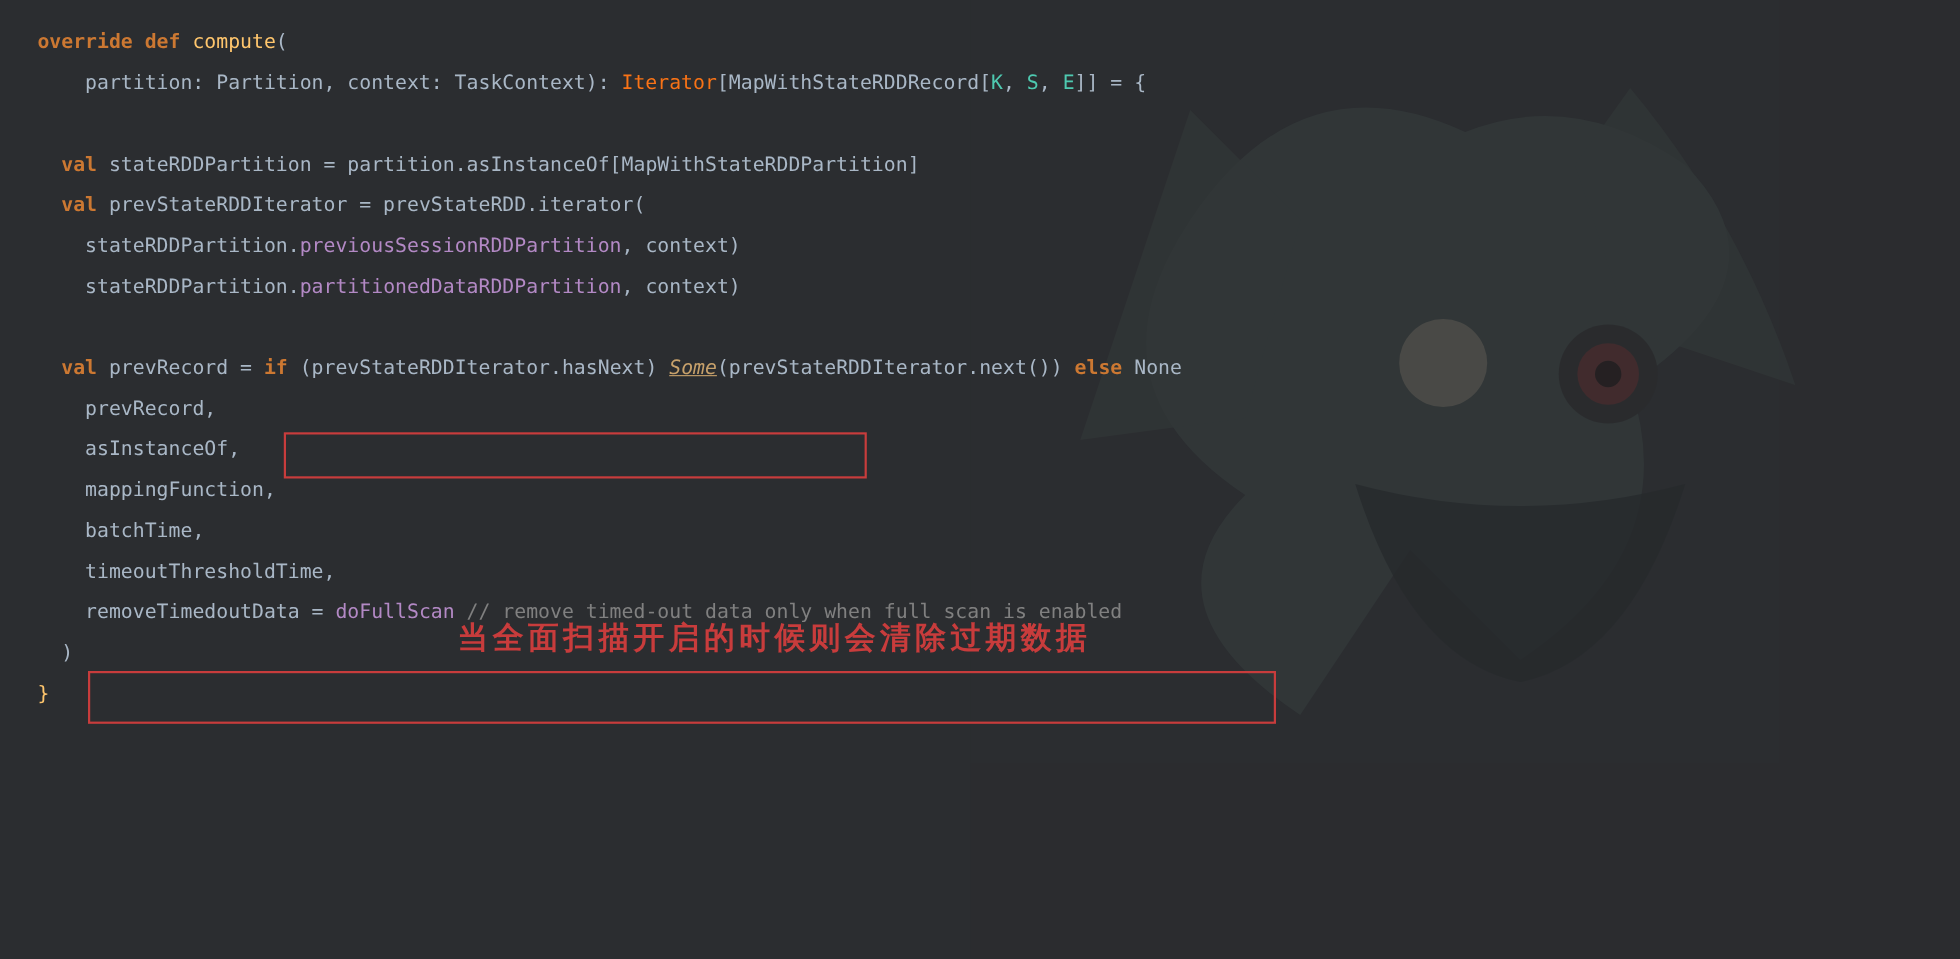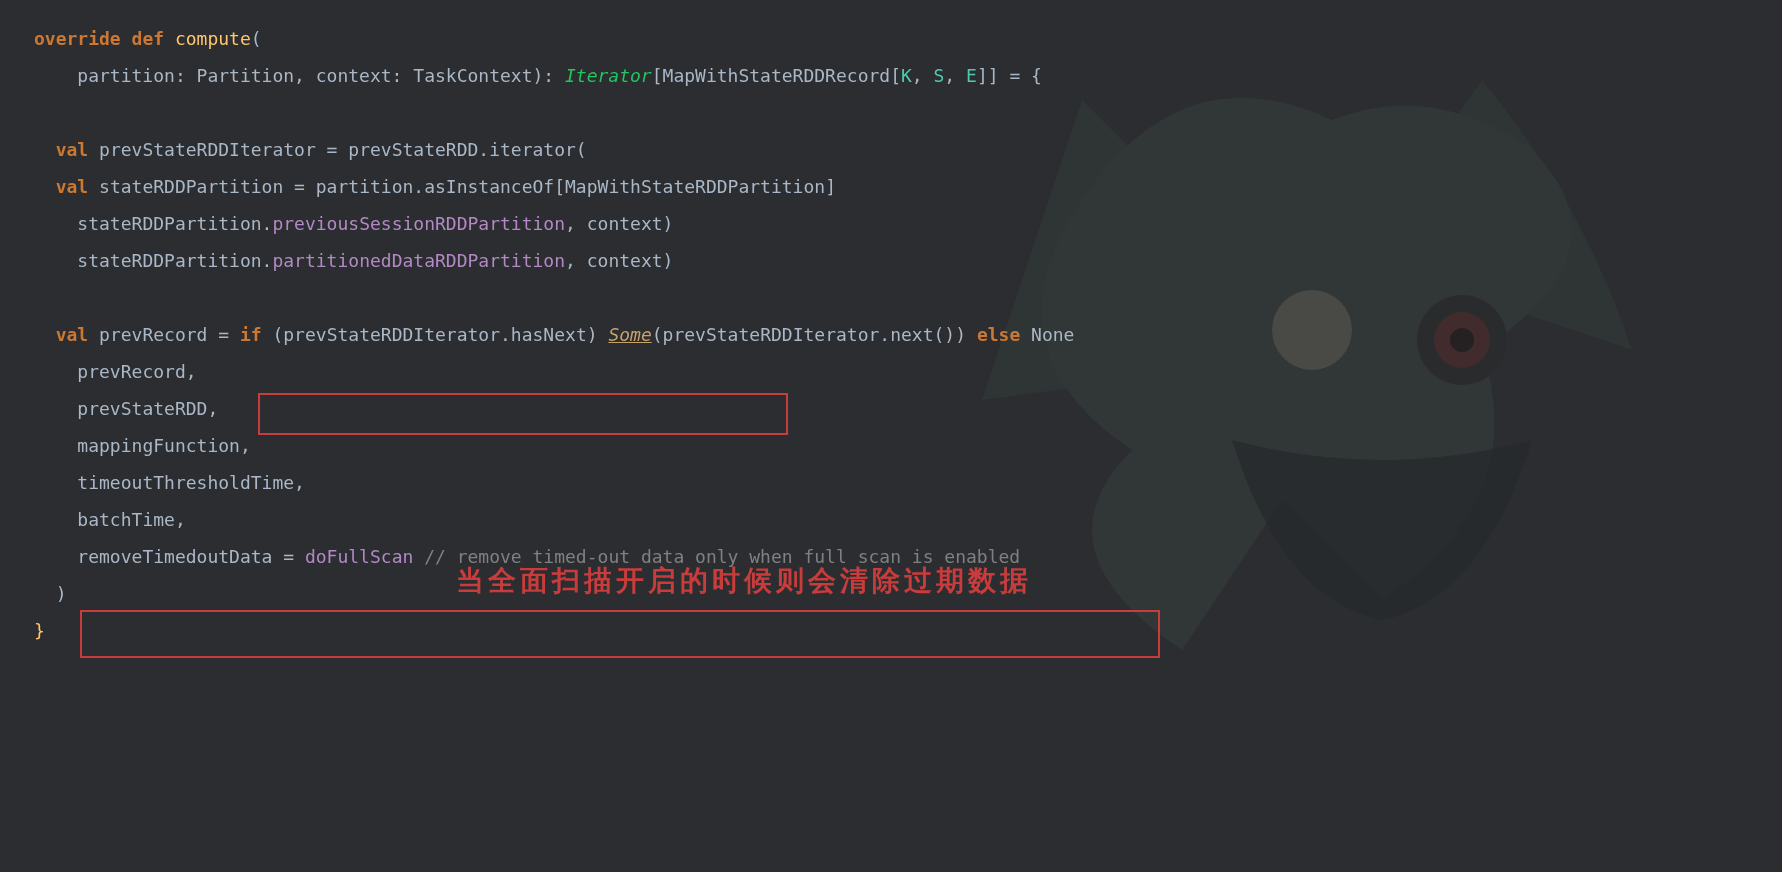--- a/index.html
+++ b/index.html
@@ -23,21 +23,21 @@
     z-index: 0;
   }
   .editor {
     position: relative;
     z-index: 1;
     padding: 20px 0 0 34px;
   }
   .line { white-space: pre; }
   .kw { color: #cc7832; font-weight: bold; }
   .ident { color: #a9b7c6; }
-  .type-teal { color: #22c55e; font-style: italic; }
+  .type-teal { color: #f97316; }
   .type-param { color: #4ec9b0; }
   .punct { color: #a9b7c6; }
   .brace { color: #a9b7c6; }
   .member-it { color: #b389c5; }
   .static-it { color: #c7a16b; font-style: italic; text-decoration: underline; }
   .comment { color: #808080; }
   .func { color: #ffc66d; text-align: right; }
   .redbox {
     position: absolute;
     border: 2px solid #c83c3c;
@@ -45,21 +45,20 @@
     pointer-events: none;
   }
   .annotation {
     position: absolute;
     color: #c83c3c;
     font-family: 'Kaiti', 'STKaiti', serif;
     font-size: 28px;
     font-weight: bold;
     z-index: 2;
     letter-spacing: 4px;
-    margin-left: 40px;
   }
   .hl-paren {
     background: rgba(90,110,70,0.6);
     border-radius: 2px;
   }
 </style>
 </head>
 <body>
 
 <svg class="bg-art" viewBox="0 0 900 872">
@@ -71,31 +70,31 @@
   <circle cx="580" cy="340" r="28" fill="#6a2a2a"></circle>
   <circle cx="580" cy="340" r="12" fill="#1a0a0a"></circle>
   <path d="M 350 440 Q 500 480 650 440 Q 600 600 500 620 Q 400 600 350 440 Z" fill="#1e2426" opacity="0.8"></path>
   <circle cx="430" cy="330" r="40" fill="#c7b59a" opacity="0.5"></circle>
 </svg>
 
 <div class="editor">
   <div class="line"><span class="kw">override</span> <span class="kw">def</span> <span class="func">compute</span><span class="punct">(</span></div>
   <div class="line"><span class="ident">    partition: Partition, context: TaskContext): </span><span class="type-teal">Iterator</span><span class="punct">[</span><span class="ident">MapWithStateRDDRecord</span><span class="punct">[</span><span class="type-param">K</span><span class="punct">, </span><span class="type-param">S</span><span class="punct">, </span><span class="type-param">E</span><span class="punct">]</span><span class="punct">]</span><span class="punct"> = {</span></div>
   <div class="line">&nbsp;</div>
+  <div class="line">  <span class="kw">val</span><span class="ident"> stateRDDPartition = partition.asInstanceOf[</span><span class="ident">MapWithStateRDDPartition</span><span class="punct">]</span></div>
   <div class="line">  <span class="kw">val</span><span class="ident"> prevStateRDDIterator = prevStateRDD.iterator(</span></div>
-  <div class="line">  <span class="kw">val</span><span class="ident"> stateRDDPartition = partition.asInstanceOf[</span><span class="ident">MapWithStateRDDPartition</span><span class="punct">]</span></div>
   <div class="line">  <span class="ident">  stateRDDPartition.</span><span class="member-it">previousSessionRDDPartition</span><span class="ident">, context)</span></div>
   <div class="line">  <span class="ident">  stateRDDPartition.</span><span class="member-it">partitionedDataRDDPartition</span><span class="ident">, context)</span></div>
   <div class="line">&nbsp;</div>
   <div class="line">  <span class="kw">val</span><span class="ident"> prevRecord = </span><span class="kw">if</span><span class="ident"> (prevStateRDDIterator.hasNext) </span><span class="static-it">Some</span><span class="punct">(</span><span class="ident">prevStateRDDIterator.next</span><span class="punct">()</span><span class="punct">)</span><span> </span><span class="kw">else</span><span class="ident"> None</span></div>
   <div class="line">  <span class="ident">  prevRecord,</span></div>
-  <div class="line">  <span class="ident">  prevStateRDD,</span></div>
+  <div class="line">  <span class="ident">  asInstanceOf,</span></div>
   <div class="line">  <span class="ident">  mappingFunction,</span></div>
+  <div class="line">  <span class="ident">  batchTime,</span></div>
   <div class="line">  <span class="ident">  timeoutThresholdTime,</span></div>
-  <div class="line">  <span class="ident">  batchTime,</span></div>
   <div class="line">  <span class="ident">  removeTimedoutData = </span><span class="member-it">doFullScan</span><span> </span><span class="comment">// remove timed-out data only when full scan is enabled</span></div>
   <div class="line">  <span class="punct">)</span></div>
   <div class="line"><span class="brace" style="color:#ffc66d">}</span></div>
 </div>
 
 <div class="redbox" id="box1" style="left: 258px; top: 393px; width: 530px; height: 42px;"></div>
 <div class="redbox" id="box2" style="left: 80px; top: 610px; width: 1080px; height: 48px;"></div>
 <div class="annotation" id="annot" style="left: 416px; top: 562px;">当全面扫描开启的时候则会清除过期数据</div>
 
 </body></html>

